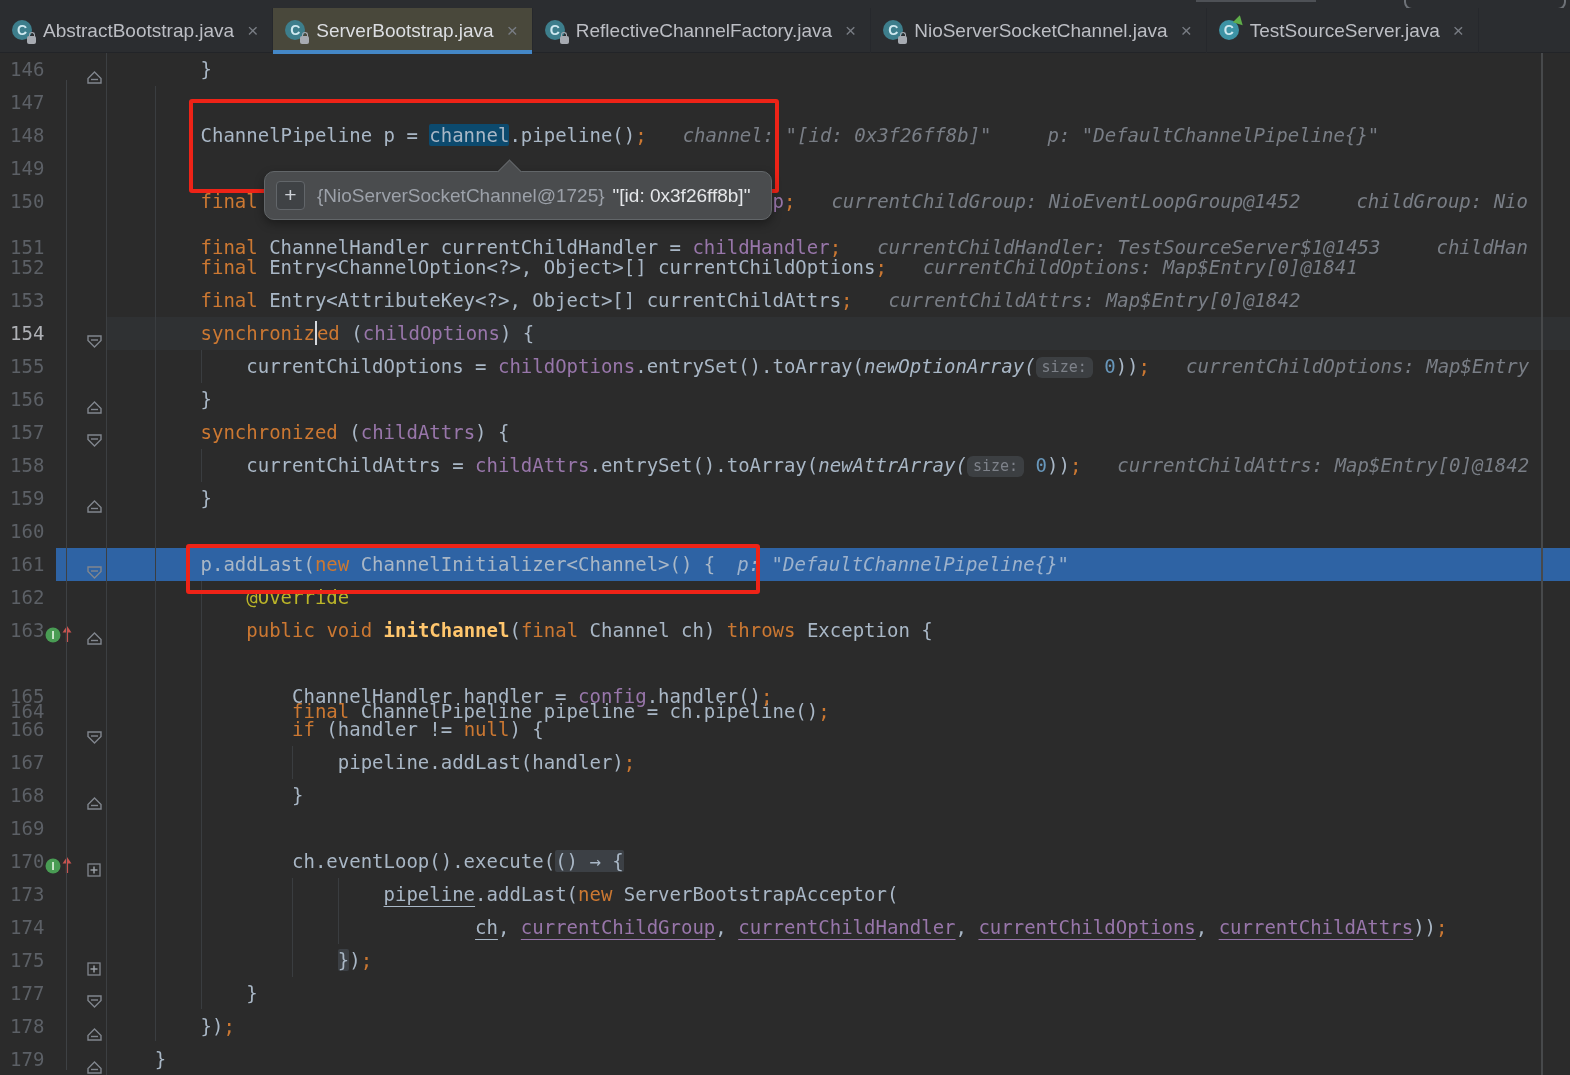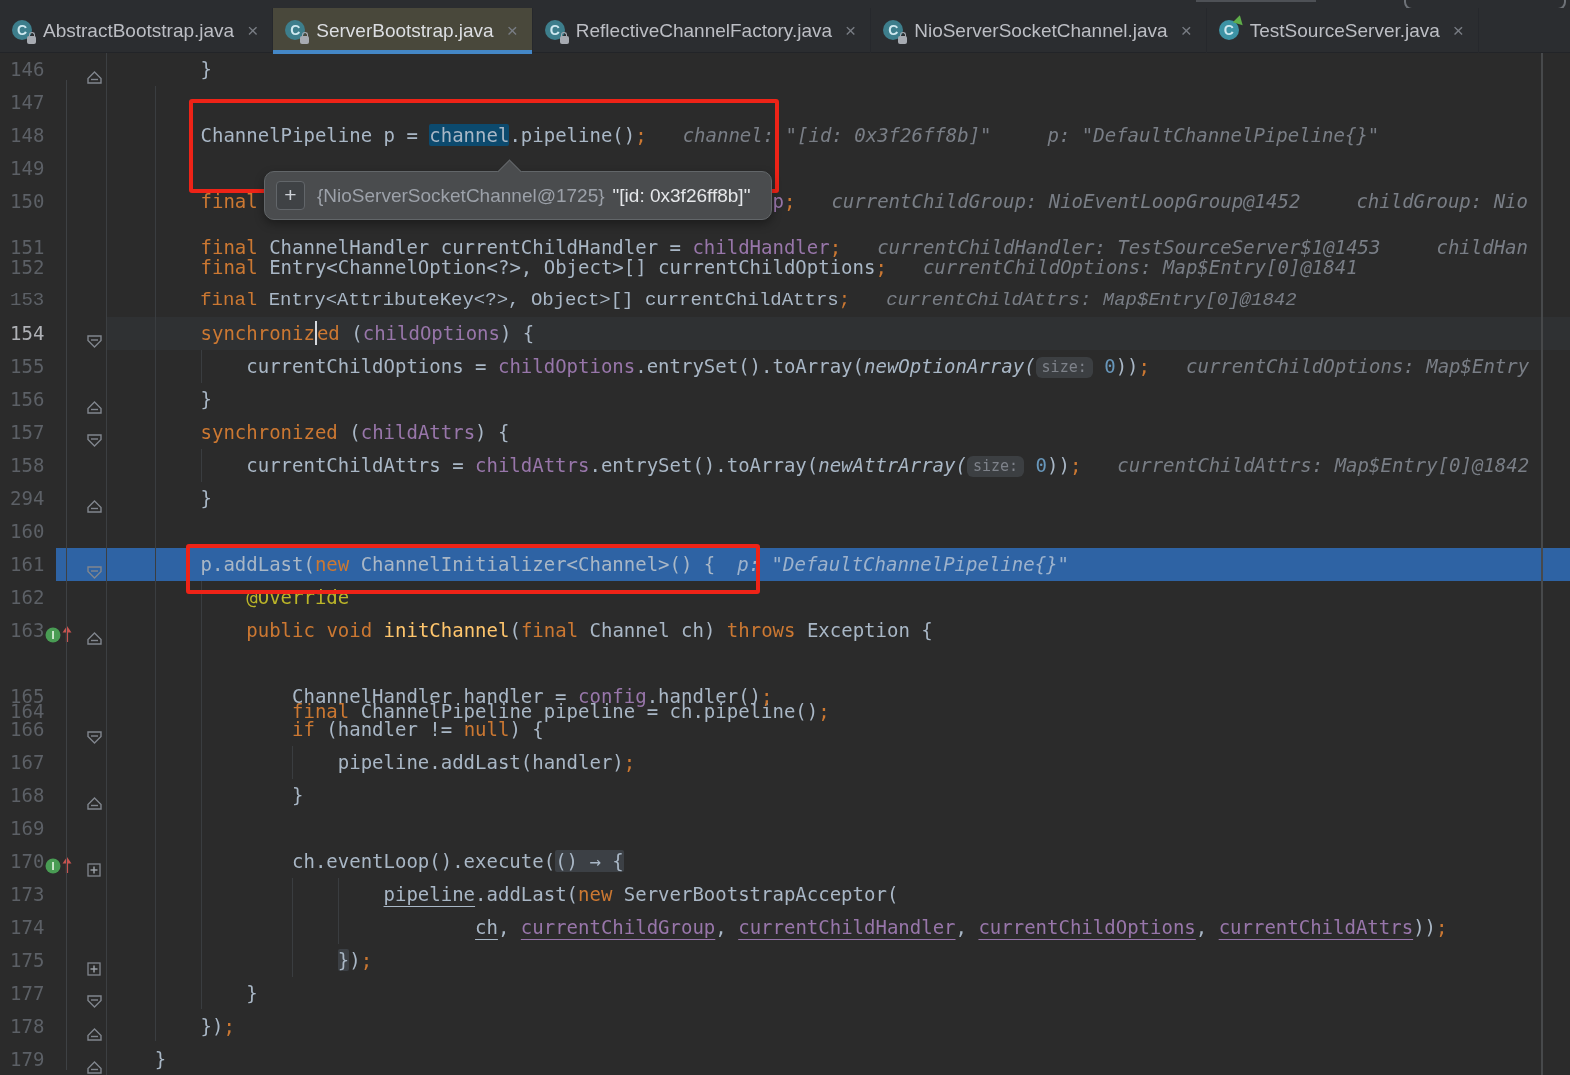--- a/index.html
+++ b/index.html
@@ -32,21 +32,21 @@
        font-family:"DejaVu Sans Mono",monospace;font-size:19px;line-height:33px;}
   .execbg{position:absolute;left:56px;right:0;top:0;bottom:0;background:#2E63A4;}
   .curbg{position:absolute;left:106px;right:0;top:0;bottom:0;background:#2F3133;}
   .lnum{position:absolute;left:10px;top:0;color:#5C6066;}
   .lnum.cur{color:#AFB1B6;}
   .gicon{position:absolute;left:44px;top:7px;}
   .fold{position:absolute;left:86px;top:9px;}
   .code{position:absolute;left:109px;top:0;}
   
   .kw{color:#CC7832}.txt{color:#A9B7C6}.field{color:#9876AA}.num{color:#6897BB}
-  .mdecl{color:#FFC66D;font-weight:normal}.anno{color:#BBB529}.semi{color:#CC7832}
+  .mdecl{color:#FFC66D;font-weight:bold}.anno{color:#BBB529}.semi{color:#CC7832}
   .italic{color:#A9B7C6;font-style:italic}
   .ulg{color:#A9B7C6;text-decoration:underline;text-underline-offset:5px}
   .ulp{color:#9876AA;text-decoration:underline;text-underline-offset:5px}
   .eval{color:#A9B7C6;background:#0c4a6e;border-radius:2px}
   .foldbg{color:#A9B7C6;background:#3C4045;border-radius:2px}
   .caret{display:inline-block;width:0;border-left:2px solid #D6D9DE;height:24px;vertical-align:-5px;}
   .chip{display:inline-block;background:#3C3F42;color:#7E828A;border-radius:6px;font-size:15px;
         line-height:21px;padding:0 6px;vertical-align:1px;}
   .hint{color:#797E86;font-style:italic;margin-left:36px}
   .hint2{color:#797E86;font-style:italic;margin-left:56px}
@@ -126,36 +126,36 @@
       <div class="row" style="top: 0px;"><span class="lnum">146</span><span class="fold"><svg width="17" height="15">
             <polygon points="2,13 15,13 15,8.5 8.5,2 2,8.5" fill="none" stroke="#81868E" stroke-width="1.4"></polygon>
             <line x1="5" y1="9.5" x2="12" y2="9.5" stroke="#81868E" stroke-width="1.4"></line>
           </svg></span><span class="code"><span class="txt">        }</span></span></div>
       <div class="row" style="top: 33px;"><span class="lnum">147</span><span class="code"></span></div>
       <div class="row" style="top: 66px;"><span class="lnum">148</span><span class="code"><span class="txt">        ChannelPipeline p = </span><span class="eval">channel</span><span class="txt">.pipeline()</span><span class="semi">;</span><span class="hint">channel: "[id: 0x3f26ff8b]"</span><span class="hint2">p: "DefaultChannelPipeline{}"</span></span></div>
       <div class="row" style="top: 99px;"><span class="lnum">149</span><span class="code"></span></div>
       <div class="row" style="top: 132px;"><span class="lnum">150</span><span class="code"><span class="txt">        </span><span class="kw">final</span><span class="txt"> EventLoopGroup currentChildGroup = </span><span class="field">childGroup</span><span class="semi">;</span><span class="hint">currentChildGroup: NioEventLoopGroup@1452</span><span class="hint2">childGroup: Nio</span></span></div>
       <div class="row" style="top: 178px;"><span class="lnum">151</span><span class="code"><span class="txt">        </span><span class="kw">final</span><span class="txt"> ChannelHandler currentChildHandler = </span><span class="field">childHandler</span><span class="semi">;</span><span class="hint">currentChildHandler: TestSourceServer$1@1453</span><span class="hint2">childHan</span></span></div>
       <div class="row" style="top: 198px;"><span class="lnum">152</span><span class="code"><span class="txt">        </span><span class="kw">final</span><span class="txt"> Entry&lt;ChannelOption&lt;?&gt;, Object&gt;[] currentChildOptions</span><span class="semi">;</span><span class="hint">currentChildOptions: Map$Entry[0]@1841</span></span></div>
-      <div class="row" style="top: 231px; font-family: Liberation Mono, monospace;"><span class="lnum">153</span><span class="code"><span class="txt">        </span><span class="kw">final</span><span class="txt"> Entry&lt;AttributeKey&lt;?&gt;, Object&gt;[] currentChildAttrs</span><span class="semi">;</span><span class="hint">currentChildAttrs: Map$Entry[0]@1842</span></span></div>
+      <div class="row" style="top: 231px;"><span class="lnum">153</span><span class="code"><span class="txt">        </span><span class="kw">final</span><span class="txt"> Entry&lt;AttributeKey&lt;?&gt;, Object&gt;[] currentChildAttrs</span><span class="semi">;</span><span class="hint">currentChildAttrs: Map$Entry[0]@1842</span></span></div>
       <div class="row" style="top: 264px; padding-left: 48px;"><div class="curbg"></div><span class="lnum cur">154</span><span class="fold"><svg width="17" height="15">
             <polygon points="2,2 15,2 15,6.5 8.5,13 2,6.5" fill="none" stroke="#81868E" stroke-width="1.4"></polygon>
             <line x1="5" y1="6" x2="12" y2="6" stroke="#81868E" stroke-width="1.4"></line>
           </svg></span><span class="code"><span class="txt">        </span><span class="kw">synchroniz</span><span class="caret"></span><span class="kw">ed</span><span class="txt"> (</span><span class="field">childOptions</span><span class="txt">) {</span></span></div>
       <div class="row" style="top: 297px;"><span class="lnum">155</span><span class="code"><span class="txt">            currentChildOptions = </span><span class="field">childOptions</span><span class="txt">.entrySet().toArray(</span><span class="italic">newOptionArray(</span><span class="chip">size:</span><span class="txt"> </span><span class="num">0</span><span class="txt">))</span><span class="semi">;</span><span class="hint">currentChildOptions: Map$Entry</span></span></div>
       <div class="row" style="top: 330px;"><span class="lnum">156</span><span class="fold"><svg width="17" height="15">
             <polygon points="2,13 15,13 15,8.5 8.5,2 2,8.5" fill="none" stroke="#81868E" stroke-width="1.4"></polygon>
             <line x1="5" y1="9.5" x2="12" y2="9.5" stroke="#81868E" stroke-width="1.4"></line>
           </svg></span><span class="code"><span class="txt">        }</span></span></div>
       <div class="row" style="top: 363px;"><span class="lnum">157</span><span class="fold"><svg width="17" height="15">
             <polygon points="2,2 15,2 15,6.5 8.5,13 2,6.5" fill="none" stroke="#81868E" stroke-width="1.4"></polygon>
             <line x1="5" y1="6" x2="12" y2="6" stroke="#81868E" stroke-width="1.4"></line>
           </svg></span><span class="code"><span class="txt">        </span><span class="kw">synchronized</span><span class="txt"> (</span><span class="field">childAttrs</span><span class="txt">) {</span></span></div>
       <div class="row" style="top: 396px;"><span class="lnum">158</span><span class="code"><span class="txt">            currentChildAttrs = </span><span class="field">childAttrs</span><span class="txt">.entrySet().toArray(</span><span class="italic">newAttrArray(</span><span class="chip">size:</span><span class="txt"> </span><span class="num">0</span><span class="txt">))</span><span class="semi">;</span><span class="hint">currentChildAttrs: Map$Entry[0]@1842</span></span></div>
-      <div class="row" style="top: 429px;"><span class="lnum">294</span><span class="fold"><svg width="17" height="15">
+      <div class="row" style="top: 429px;"><span class="lnum">159</span><span class="fold"><svg width="17" height="15">
             <polygon points="2,13 15,13 15,8.5 8.5,2 2,8.5" fill="none" stroke="#81868E" stroke-width="1.4"></polygon>
             <line x1="5" y1="9.5" x2="12" y2="9.5" stroke="#81868E" stroke-width="1.4"></line>
           </svg></span><span class="code"><span class="txt">        }</span></span></div>
       <div class="row" style="top: 462px;"><span class="lnum">160</span><span class="code"></span></div>
       <div class="row" style="top: 495px;"><div class="execbg"></div><span class="lnum">161</span><span class="fold"><svg width="17" height="15">
             <polygon points="2,2 15,2 15,6.5 8.5,13 2,6.5" fill="none" stroke="#81868E" stroke-width="1.4"></polygon>
             <line x1="5" y1="6" x2="12" y2="6" stroke="#81868E" stroke-width="1.4"></line>
           </svg></span><span class="code"><span class="txt">        p.addLast(</span><span class="kw">new</span><span class="txt"> ChannelInitializer&lt;Channel&gt;() {</span><span class="hintx">p: "DefaultChannelPipeline{}"</span></span></div>
       <div class="row" style="top: 528px;"><span class="lnum">162</span><span class="code"><span class="txt">            </span><span class="anno">@Override</span></span></div>
       <div class="row" style="top: 561px;"><span class="lnum">163</span><span class="gicon"><svg width="32" height="20">

